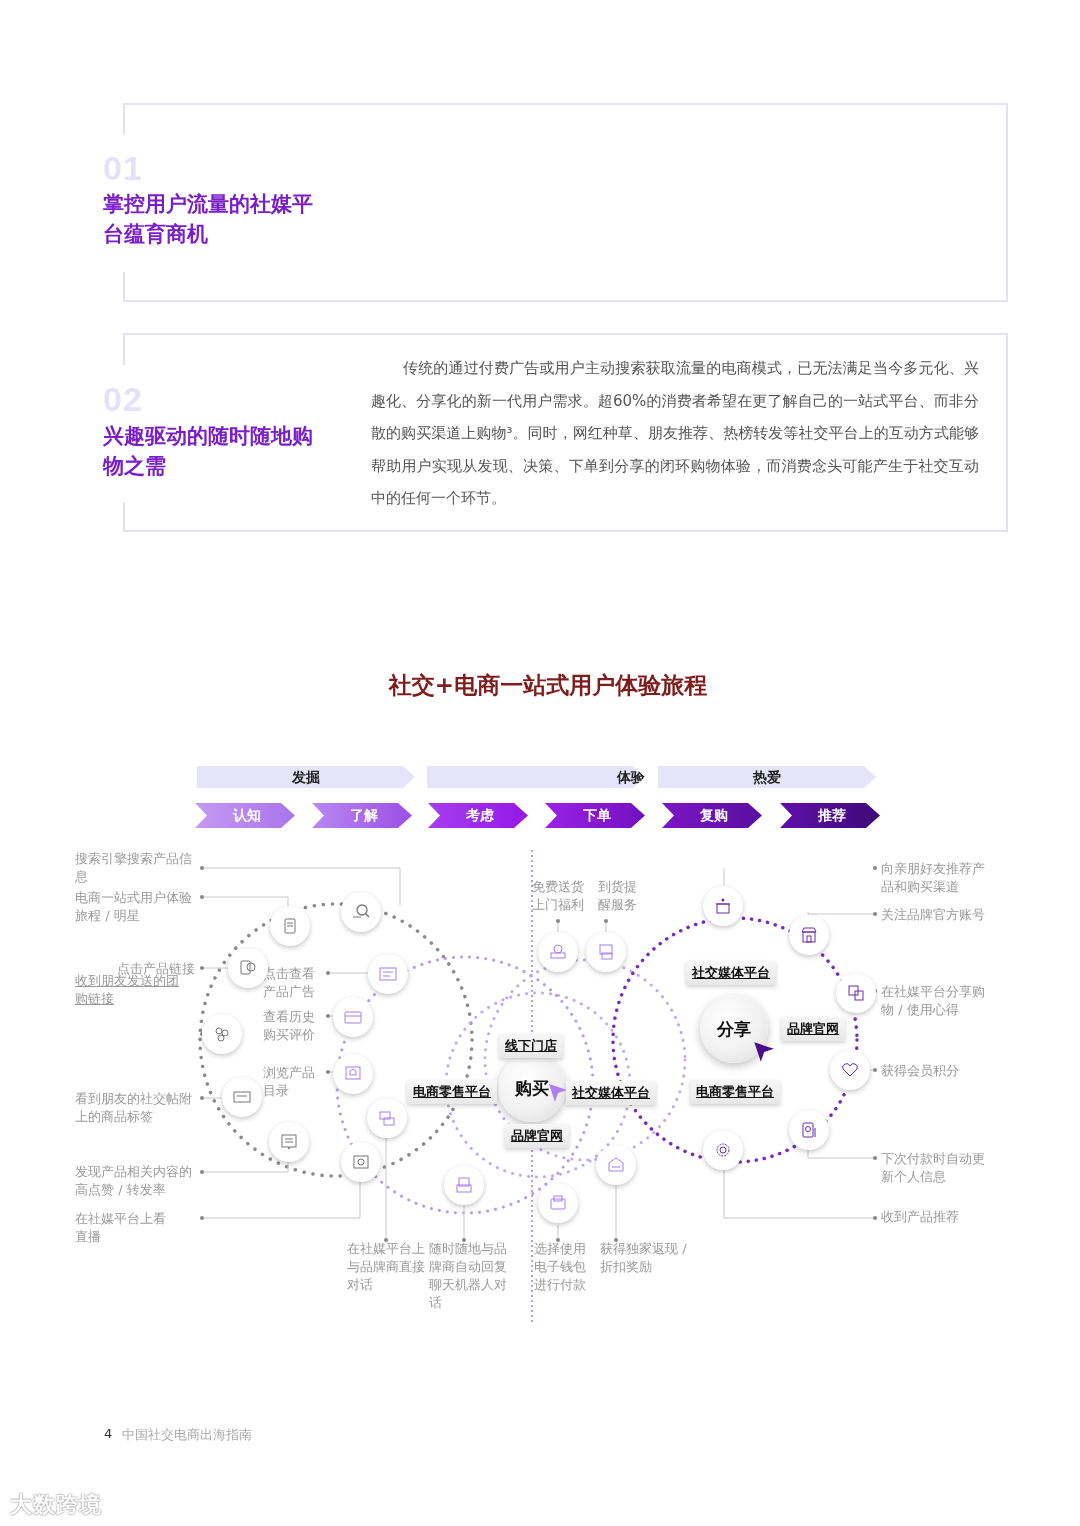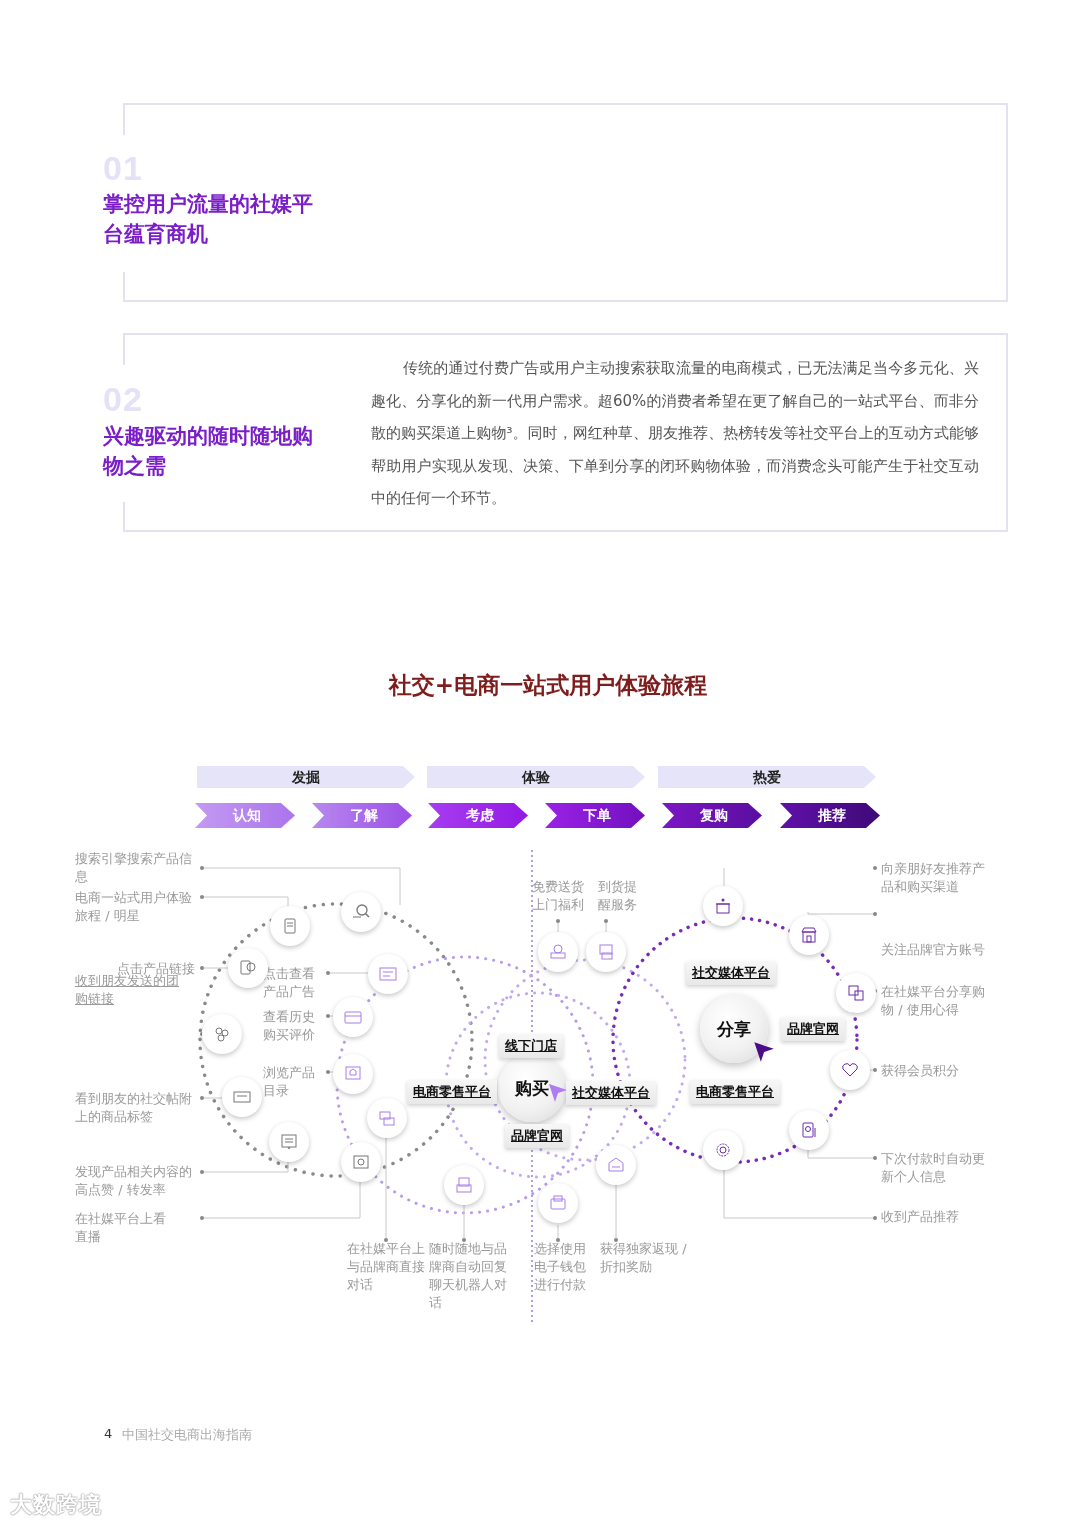--- a/index.html
+++ b/index.html
@@ -103,21 +103,21 @@
 <div class="card" style="top:333px;height:199px;">
   <div class="top-line"></div>
   <div class="card-num" style="top:45px;text-align:center;">02</div>
   <div class="card-title" style="top:86px;">兴趣驱动的随时随地购物之需</div>
   <div class="card-body" style="top:17px;">传统的通过付费广告或用户主动搜索获取流量的电商模式，已无法满足当今多元化、兴趣化、分享化的新一代用户需求。超60%的消费者希望在更了解自己的一站式平台、而非分散的购买渠道上购物³。同时，网红种草、朋友推荐、热榜转发等社交平台上的互动方式能够帮助用户实现从发现、决策、下单到分享的闭环购物体验，而消费念头可能产生于社交互动中的任何一个环节。</div>
 </div>
 
 <div class="diagram-title">社交+电商一站式用户体验旅程</div>
 
 <div class="phase" style="left:197px;width:218px;">发掘</div>
-<div class="phase" style="left:427px;width:218px;">体验</div>
+<div class="phase" style="left:427px;width:218px;text-align:right;">体验</div>
 <div class="phase" style="left:658px;width:218px;">热爱</div>
 
 <div class="step" style="left:195px;background:linear-gradient(90deg,#c39af2,#ab74ec);">认知</div>
 <div class="step" style="left:312px;background:linear-gradient(90deg,#b888f0,#9c4ee6);">了解</div>
 <div class="step" style="left:428px;background:linear-gradient(90deg,#a63ef0,#9418e4);">考虑</div>
 <div class="step" style="left:545px;background:linear-gradient(90deg,#9a22e6,#7210c0);">下单</div>
 <div class="step" style="left:662px;background:linear-gradient(90deg,#7c16c4,#5a0ea0);">复购</div>
 <div class="step" style="left:780px;background:linear-gradient(90deg,#6010aa,#3e0a78);">推荐</div>
 
 <svg class="diagram" width="1080" height="490" viewBox="0 840 1080 490">
@@ -197,21 +197,21 @@
 
 <div class="lbl" style="left:532px;top:878px;width:62px;">免费送货上门福利</div>
 <div class="lbl" style="left:598px;top:878px;width:50px;">到货提醒服务</div>
 
 <div class="lbl" style="left:347px;top:1240px;width:78px;">在社媒平台上与品牌商直接对话</div>
 <div class="lbl" style="left:429px;top:1240px;width:80px;">随时随地与品牌商自动回复聊天机器人对话</div>
 <div class="lbl" style="left:534px;top:1240px;width:62px;">选择使用电子钱包进行付款</div>
 <div class="lbl" style="left:600px;top:1240px;width:92px;">获得独家返现 / 折扣奖励</div>
 
 <div class="lbl" style="left:881px;top:860px;width:112px;">向亲朋好友推荐产品和购买渠道</div>
-<div class="lbl" style="left:881px;top:906px;width:125px;margin-top:35px;">关注品牌官方账号</div>
+<div class="lbl" style="left:881px;top:906px;width:125px;">关注品牌官方账号</div>
 <div class="lbl" style="left:881px;top:983px;width:112px;">在社媒平台分享购物 / 使用心得</div>
 <div class="lbl" style="left:881px;top:1062px;width:110px;">获得会员积分</div>
 <div class="lbl" style="left:881px;top:1150px;width:112px;">下次付款时自动更新个人信息</div>
 <div class="lbl" style="left:881px;top:1208px;width:110px;">收到产品推荐</div>
 
 <div class="node" style="left:341px;top:892px;">
   <svg viewBox="0 0 20 20">
       <circle cx="11" cy="8" r="5" fill="none" stroke="#777" stroke-width="1.3"></circle>
       <line x1="14.5" y1="11.5" x2="18" y2="15" stroke="#777" stroke-width="1.5"></line>
       <line x1="2" y1="15" x2="10" y2="15" stroke="#777"></line>

